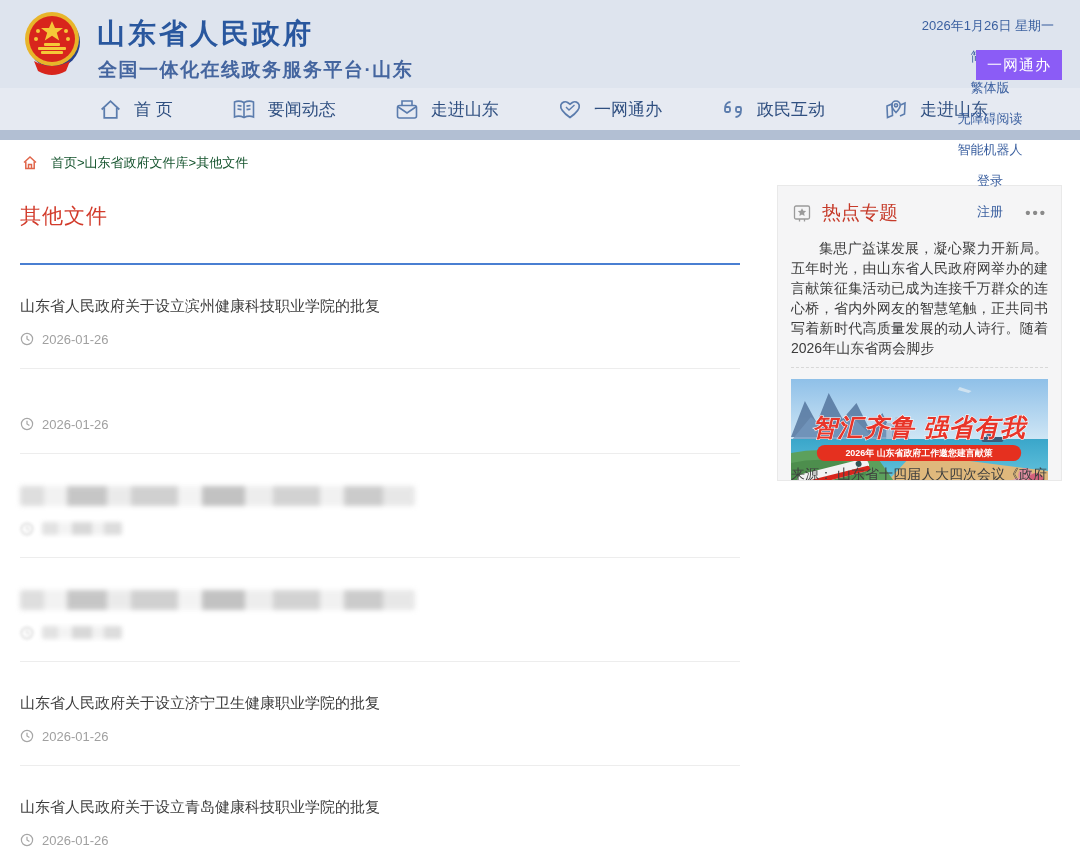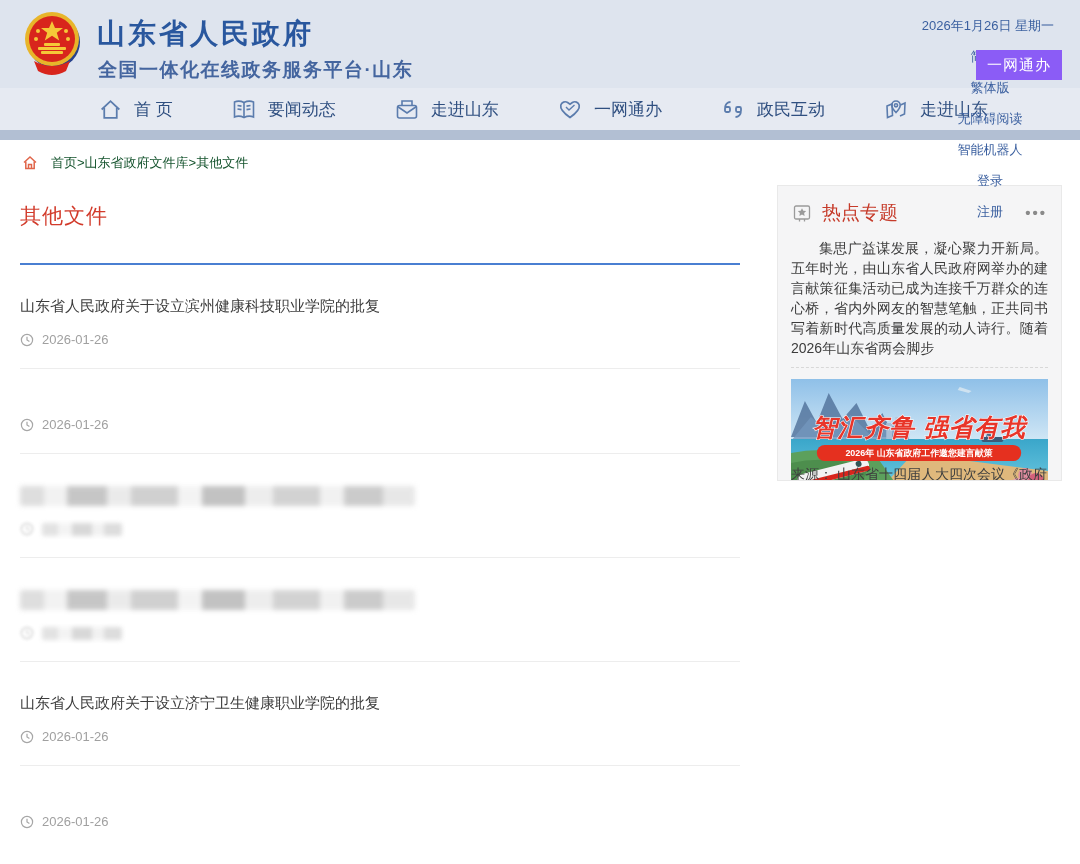--- a/index.html
+++ b/index.html
@@ -40,21 +40,21 @@
 
   
   .content { display:flex; padding:0 18px 0 20px; }
   .main-col { width:720px; }
   .page-title { margin-top:20px; font-size:21px; font-weight:500; color:#d23b2b;
     letter-spacing:1px; }
   .title-rule { margin-top:33px; border-bottom:2px solid #4a7fd2; }
   .doc-item { padding:32px 0 21px; border-bottom:1px solid #ededed; }
   .doc-item:last-child { border-bottom:none; }
   .doc-title { font-size:15px; color:#3c3c3c; cursor:pointer; }
-  .doc-meta { margin-top:16px; display:flex; align-items:flex-end; gap:8px;
+  .doc-meta { margin-top:16px; display:flex; align-items:flex-start; gap:8px;
     font-size:13px; color:#a0a0a0; }
   .blur-title { height:20px; width:395px; border-radius:2px; filter:blur(2.6px); opacity:.8;
     background:linear-gradient(90deg,#d6d6d6 0 6%,#efefef 6% 12%,#b9b9b9 12% 22%,
       #e6e6e6 22% 28%,#c5c5c5 28% 40%,#f1f1f1 40% 46%,#b3b3b3 46% 57%,#e9e9e9 57% 64%,
       #c8c8c8 64% 76%,#eeeeee 76% 82%,#bfbfbf 82% 92%,#e2e2e2 92% 100%); }
   .blur-date { height:13px; width:80px; border-radius:2px; filter:blur(2.2px); opacity:.75;
     background:linear-gradient(90deg,#d9d9d9 0 20%,#f0f0f0 20% 38%,#cccccc 38% 62%,
       #ededed 62% 78%,#d2d2d2 78% 100%); }
   .redacted .doc-meta svg { filter:blur(1.4px); opacity:.55; }
 
@@ -223,20 +223,21 @@
       <div class="doc-meta">
         <svg width="14" height="14" viewBox="0 0 14 14" fill="none" stroke="#a6a6a6" stroke-width="1.2">
           <circle cx="7" cy="7" r="5.6"></circle>
             <path d="M7 3.8 V7 L9.4 8.6"></path>
         </svg>
         <span>2026-01-26</span>
       </div>
     </div>
 
     <div class="doc-item">
+      <div class="doc-title">山东省人民政府关于设立青岛健康科技职业学院的批复</div>
       <div class="doc-meta">
         <svg width="14" height="14" viewBox="0 0 14 14" fill="none" stroke="#a6a6a6" stroke-width="1.2">
           <circle cx="7" cy="7" r="5.6"></circle>
             <path d="M7 3.8 V7 L9.4 8.6"></path>
         </svg>
         <span>2026-01-26</span>
       </div>
     </div>
   </div>
 

